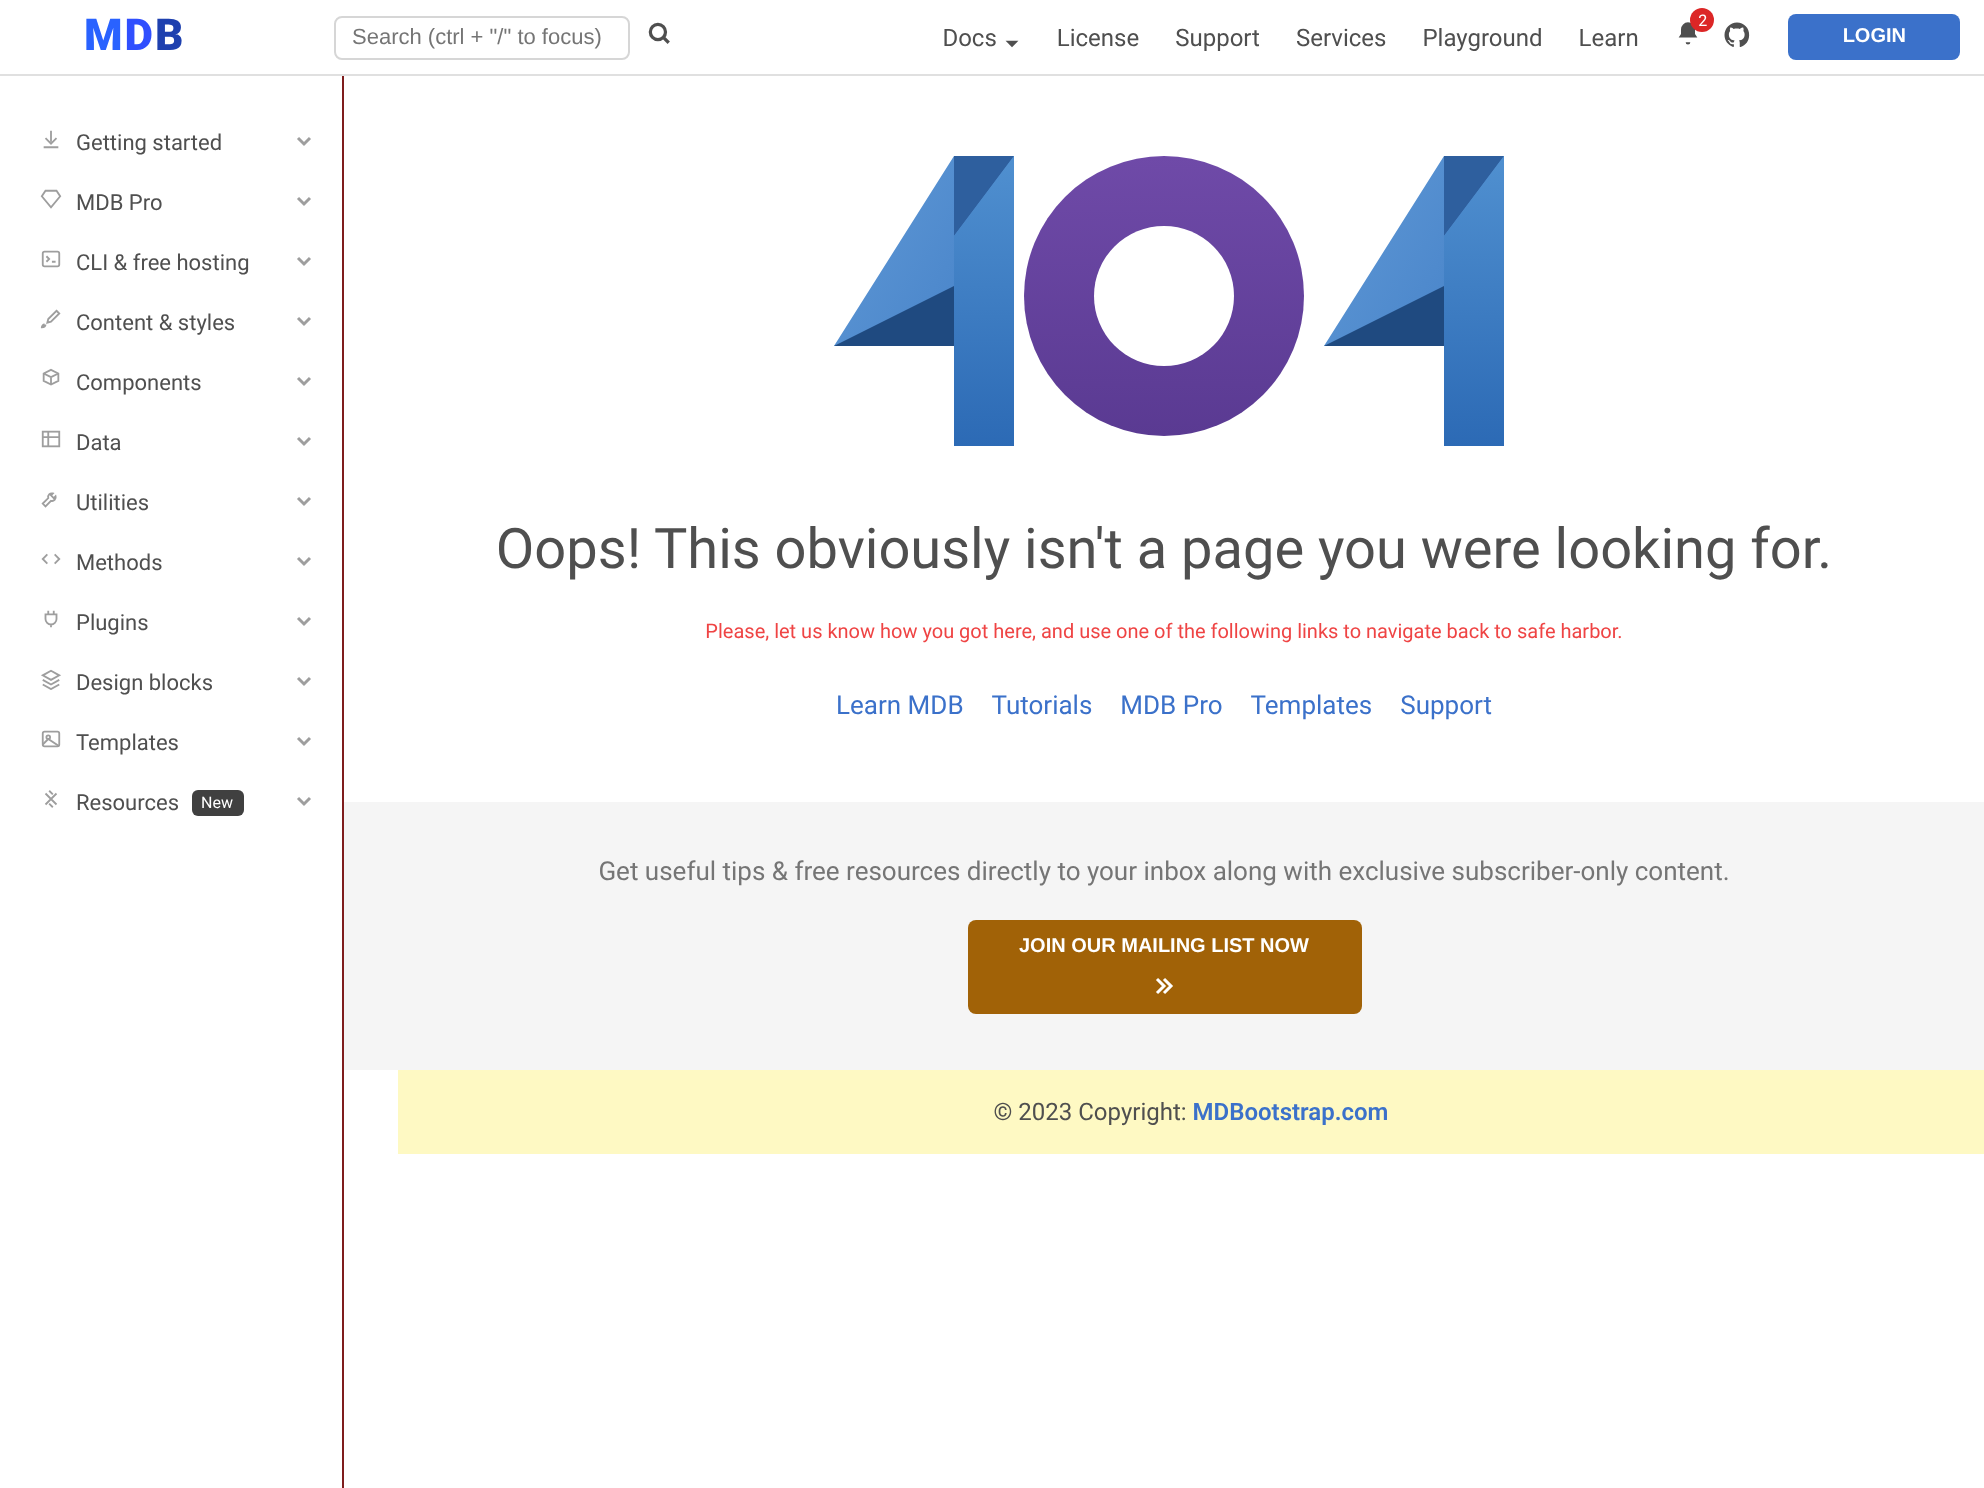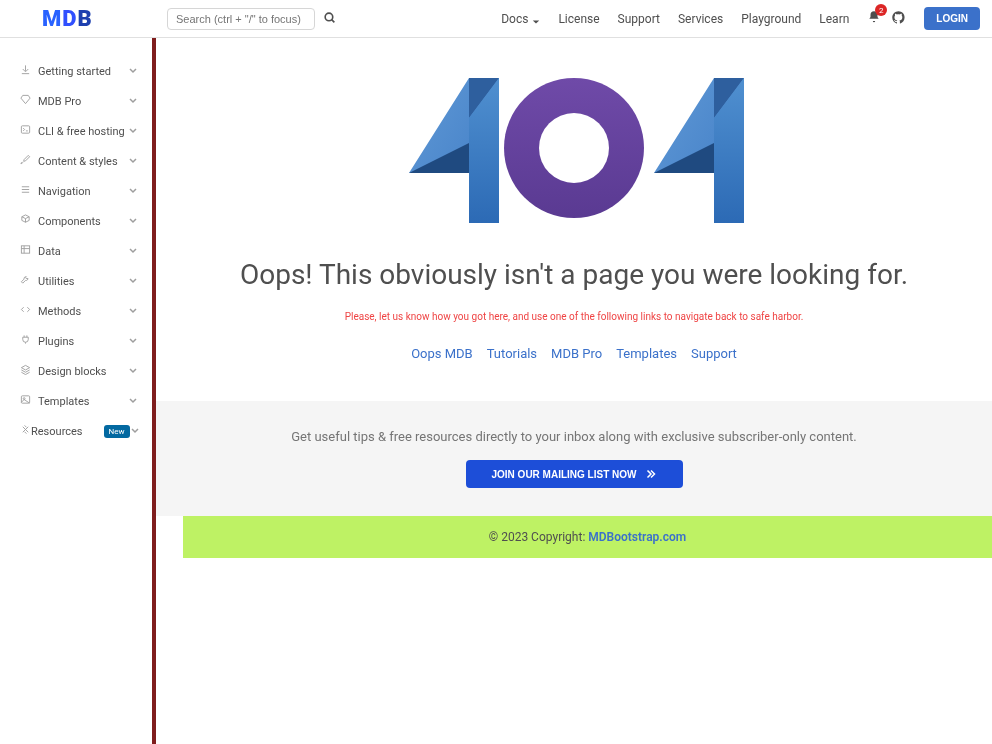--- a/index.html
+++ b/index.html
@@ -97,34 +97,34 @@
       border-radius: 50%;
       display: flex;
       align-items: center;
       justify-content: center;
     }
     
     .login-btn {
       background: #3b71ca;
       color: #fff;
       border: none;
-      padding: 6px 12px;
+      padding: 6px 27px;
       border-radius: 4px;
       font-size: 10px;
       font-weight: 600;
       cursor: pointer;
     }
     
     .layout {
       display: flex;
     }
     
     .sidebar {
-      width: 156px;
-      border-right: 4px solid #7f1d1d;
+      width: 172px;
+      border-right: 1px solid #7f1d1d;
       min-height: calc(100vh - 38px);
       padding-top: 18px;
     }
     
     .sidebar-item {
       display: flex;
       align-items: center;
       padding: 8px 14px 8px 20px;
       font-size: 11px;
       color: #4f4f4f;
@@ -138,26 +138,26 @@
       font-size: 11px;
     }
     
     .sidebar-item .chevron {
       margin-left: auto;
       color: #9e9e9e;
       font-size: 10px;
     }
     
     .sidebar-badge {
-      background: #0369a1;
+      background: #404040;
       color: #fff;
       font-size: 8px;
       padding: 2px 5px;
       border-radius: 3px;
-      margin-left: 21px;
+      margin-left: 6px;
     }
     
     .main {
       flex: 1;
       display: flex;
       flex-direction: column;
     }
     
     .content {
       padding: 30px 20px 40px;
@@ -207,35 +207,36 @@
       text-align: center;
     }
     
     .cta-text {
       font-size: 13px;
       color: #757575;
       margin-bottom: 16px;
     }
     
     .cta-btn {
-      background: #1d4ed8;
+      background: #a16207;
       color: #fff;
       border: none;
       padding: 8px 26px;
       border-radius: 4px;
       font-size: 10px;
       font-weight: 600;
       cursor: pointer;
       display: inline-flex;
       align-items: center;
       gap: 8px;
+      flex-direction: column;
     }
     
     .copyright {
-      background: #bef264;
+      background: #fef9c3;
       padding: 14px;
       text-align: center;
       font-size: 12px;
       color: #4f4f4f;
       margin-left: 27px;
     }
     
     .copyright a {
       color: #3b71ca;
       font-weight: 600;
@@ -322,29 +323,20 @@
       <span class="item-icon"><svg width="11" height="11" viewBox="0 0 24 24" fill="none" stroke="currentColor" stroke-width="2">
             <path d="M18 3l3 3-9 9-4 1 1-4zM5 18c-2 0-3 2-3 3 2 0 4-1 4-3"></path>
           </svg></span>
       <span>Content &amp; styles</span>
       <span class="chevron"><svg width="10" height="10" viewBox="0 0 10 10" fill="none" stroke="currentColor" stroke-width="1.5">
             <path d="M2 4l3 3 3-3"></path>
           </svg></span>
     </div>
     <div class="sidebar-item">
       <span class="item-icon"><svg width="11" height="11" viewBox="0 0 24 24" fill="none" stroke="currentColor" stroke-width="2">
-            <path d="M4 6h16M4 12h16M4 18h16"></path>
-          </svg></span>
-      <span>Navigation</span>
-      <span class="chevron"><svg width="10" height="10" viewBox="0 0 10 10" fill="none" stroke="currentColor" stroke-width="1.5">
-            <path d="M2 4l3 3 3-3"></path>
-          </svg></span>
-    </div>
-    <div class="sidebar-item">
-      <span class="item-icon"><svg width="11" height="11" viewBox="0 0 24 24" fill="none" stroke="currentColor" stroke-width="2">
             <path d="M12 2l8 4v8l-8 4-8-4V6zM12 10l8-4M12 10v8M12 10L4 6"></path>
           </svg></span>
       <span>Components</span>
       <span class="chevron"><svg width="10" height="10" viewBox="0 0 10 10" fill="none" stroke="currentColor" stroke-width="1.5">
             <path d="M2 4l3 3 3-3"></path>
           </svg></span>
     </div>
     <div class="sidebar-item">
       <span class="item-icon"><svg width="11" height="11" viewBox="0 0 24 24" fill="none" stroke="currentColor" stroke-width="2">
             <rect x="3" y="4" width="18" height="16"></rect>
@@ -447,21 +439,21 @@
             <path d="M 5 100 L 65 5 L 95 5 L 95 150 L 65 150 L 65 100 Z" fill="url(#blue4a)"></path>
             <path d="M 65 5 L 95 5 L 65 45 Z" fill="#2e5f9e"></path>
             <path d="M 65 70 L 65 150 L 95 150 L 95 5 L 65 45 Z" fill="url(#blue4b)"></path>
             <path d="M 5 100 L 65 100 L 65 70 Z" fill="#1f4a80"></path>
           </g>
         </svg>
       </div>
       <h1 class="error-title">Oops! This obviously isn't a page you were looking for.</h1>
       <p class="error-text">Please, let us know how you got here, and use one of the following links to navigate back to safe harbor.</p>
       <div class="error-links">
-        <span class="error-link">Oops MDB</span>
+        <span class="error-link">Learn MDB</span>
         <span class="error-link">Tutorials</span>
         <span class="error-link">MDB Pro</span>
         <span class="error-link">Templates</span>
         <span class="error-link">Support</span>
       </div>
     </div>
 
     <div class="cta-section">
       <p class="cta-text">Get useful tips &amp; free resources directly to your inbox along with exclusive subscriber-only content.</p>
       <button class="cta-btn">

